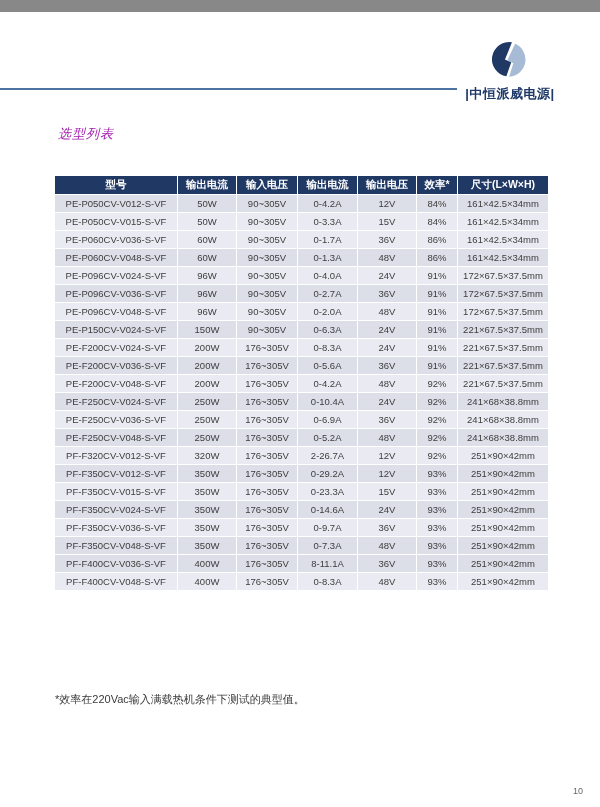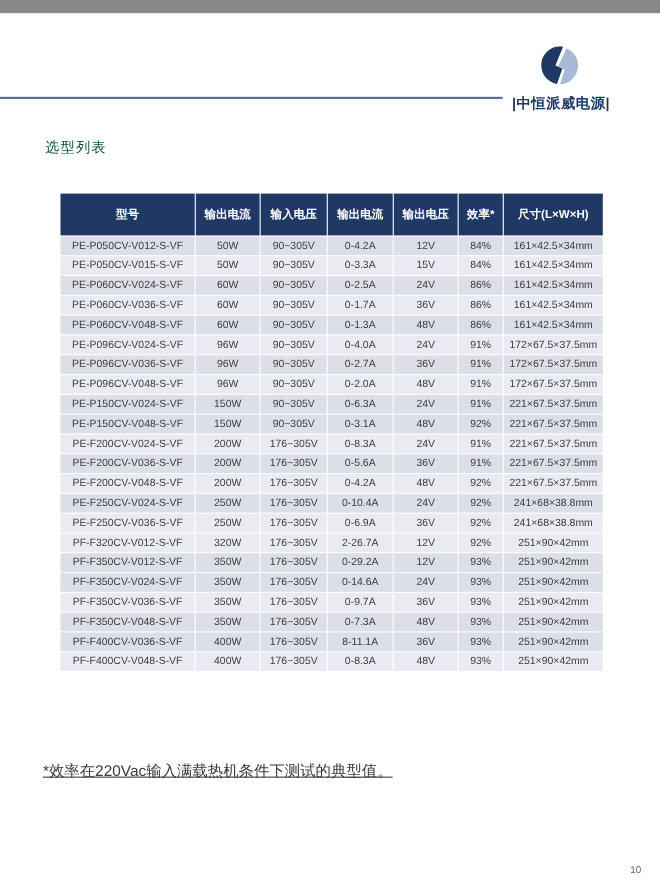--- a/index.html
+++ b/index.html
@@ -21,49 +21,49 @@
   }
   .brand-name{
     position:absolute;left:452px;top:73px;width:116px;
     text-align:center;
     font-size:13px;font-weight:bold;color:#1e3867;
     letter-spacing:0.5px;
     white-space:nowrap;
   }
   
   .section-title{
-    position:absolute;left:41px;top:113px;
-    font-size:13px;color:#14532d;letter-spacing:1px;
+    position:absolute;left:58px;top:113px;
+    font-size:13px;color:#a21caf;letter-spacing:1px;font-style:italic;
   }
   
   .table-wrap{
     position:absolute;left:54px;top:163px;width:495px;
   }
   table.product-table{
     border-collapse:separate;border-spacing:1px;
     width:495px;table-layout:fixed;
     background:#ffffff;
   }
   table.product-table th{
     background:#1f3864;color:#ffffff;
     font-size:10.5px;font-weight:bold;
-    height:38px;text-align:center;vertical-align:middle;
+    height:18px;text-align:center;vertical-align:middle;
     padding:0;white-space:nowrap;overflow:hidden;
   }
   table.product-table td{
     font-size:9.5px;color:#3d3d3d;
     height:17px;text-align:center;vertical-align:middle;
     padding:0;white-space:nowrap;overflow:hidden;
   }
   tr.row-odd td{background:#dcdee8;}
   tr.row-even td{background:#eaebf2;}
   
   .footnote{
-    position:absolute;left:39px;top:680px;
-    font-size:14px;color:#3a3a3a;text-decoration:underline;
+    position:absolute;left:55px;top:680px;
+    font-size:11px;color:#3a3a3a;
   }
   .page-number{
     position:absolute;right:17px;top:774px;
     font-size:9px;color:#666666;
   }
   .bottom-edge{
     position:absolute;left:0;bottom:0;width:600px;height:2px;
     background:#f2f3f5;
   }
 </style>
@@ -119,47 +119,38 @@
           </tr>
           <tr class="row-even">
             <td>PE-P050CV-V015-S-VF</td>
             <td>50W</td>
             <td>90~305V</td>
             <td>0-3.3A</td>
             <td>15V</td>
             <td>84%</td>
             <td>161×42.5×34mm</td>
           </tr>
-          <tr class="row-odd">
-            <td>PE-P060CV-V024-S-VF</td>
+          <tr class="row-even">
+            <td>PE-P060CV-V036-S-VF</td>
             <td>60W</td>
             <td>90~305V</td>
-            <td>0-2.5A</td>
-            <td>24V</td>
+            <td>0-1.7A</td>
+            <td>36V</td>
             <td>86%</td>
             <td>161×42.5×34mm</td>
           </tr>
-          <tr class="row-even">
-            <td>PE-P060CV-V036-S-VF</td>
+          <tr class="row-odd">
+            <td>PE-P060CV-V048-S-VF</td>
             <td>60W</td>
             <td>90~305V</td>
-            <td>0-1.7A</td>
-            <td>36V</td>
+            <td>0-1.3A</td>
+            <td>48V</td>
             <td>86%</td>
             <td>161×42.5×34mm</td>
           </tr>
-          <tr class="row-odd">
-            <td>PE-P060CV-V048-S-VF</td>
-            <td>60W</td>
-            <td>90~305V</td>
-            <td>0-1.3A</td>
-            <td>48V</td>
-            <td>86%</td>
-            <td>161×42.5×34mm</td>
-          </tr>
           <tr class="row-even">
             <td>PE-P096CV-V024-S-VF</td>
             <td>96W</td>
             <td>90~305V</td>
             <td>0-4.0A</td>
             <td>24V</td>
             <td>91%</td>
             <td>172×67.5×37.5mm</td>
           </tr>
           <tr class="row-odd">
@@ -182,29 +173,20 @@
           </tr>
           <tr class="row-odd">
             <td>PE-P150CV-V024-S-VF</td>
             <td>150W</td>
             <td>90~305V</td>
             <td>0-6.3A</td>
             <td>24V</td>
             <td>91%</td>
             <td>221×67.5×37.5mm</td>
           </tr>
-          <tr class="row-odd">
-            <td>PE-P150CV-V048-S-VF</td>
-            <td>150W</td>
-            <td>90~305V</td>
-            <td>0-3.1A</td>
-            <td>48V</td>
-            <td>92%</td>
-            <td>221×67.5×37.5mm</td>
-          </tr>
           <tr class="row-even">
             <td>PE-F200CV-V024-S-VF</td>
             <td>200W</td>
             <td>176~305V</td>
             <td>0-8.3A</td>
             <td>24V</td>
             <td>91%</td>
             <td>221×67.5×37.5mm</td>
           </tr>
           <tr class="row-odd">
@@ -236,35 +218,53 @@
           </tr>
           <tr class="row-even">
             <td>PE-F250CV-V036-S-VF</td>
             <td>250W</td>
             <td>176~305V</td>
             <td>0-6.9A</td>
             <td>36V</td>
             <td>92%</td>
             <td>241×68×38.8mm</td>
           </tr>
+          <tr class="row-odd">
+            <td>PE-F250CV-V048-S-VF</td>
+            <td>250W</td>
+            <td>176~305V</td>
+            <td>0-5.2A</td>
+            <td>48V</td>
+            <td>92%</td>
+            <td>241×68×38.8mm</td>
+          </tr>
           <tr class="row-even">
             <td>PF-F320CV-V012-S-VF</td>
             <td>320W</td>
             <td>176~305V</td>
             <td>2-26.7A</td>
             <td>12V</td>
             <td>92%</td>
             <td>251×90×42mm</td>
           </tr>
           <tr class="row-odd">
             <td>PF-F350CV-V012-S-VF</td>
             <td>350W</td>
             <td>176~305V</td>
             <td>0-29.2A</td>
             <td>12V</td>
+            <td>93%</td>
+            <td>251×90×42mm</td>
+          </tr>
+          <tr class="row-even">
+            <td>PF-F350CV-V015-S-VF</td>
+            <td>350W</td>
+            <td>176~305V</td>
+            <td>0-23.3A</td>
+            <td>15V</td>
             <td>93%</td>
             <td>251×90×42mm</td>
           </tr>
           <tr class="row-odd">
             <td>PF-F350CV-V024-S-VF</td>
             <td>350W</td>
             <td>176~305V</td>
             <td>0-14.6A</td>
             <td>24V</td>
             <td>93%</td>

